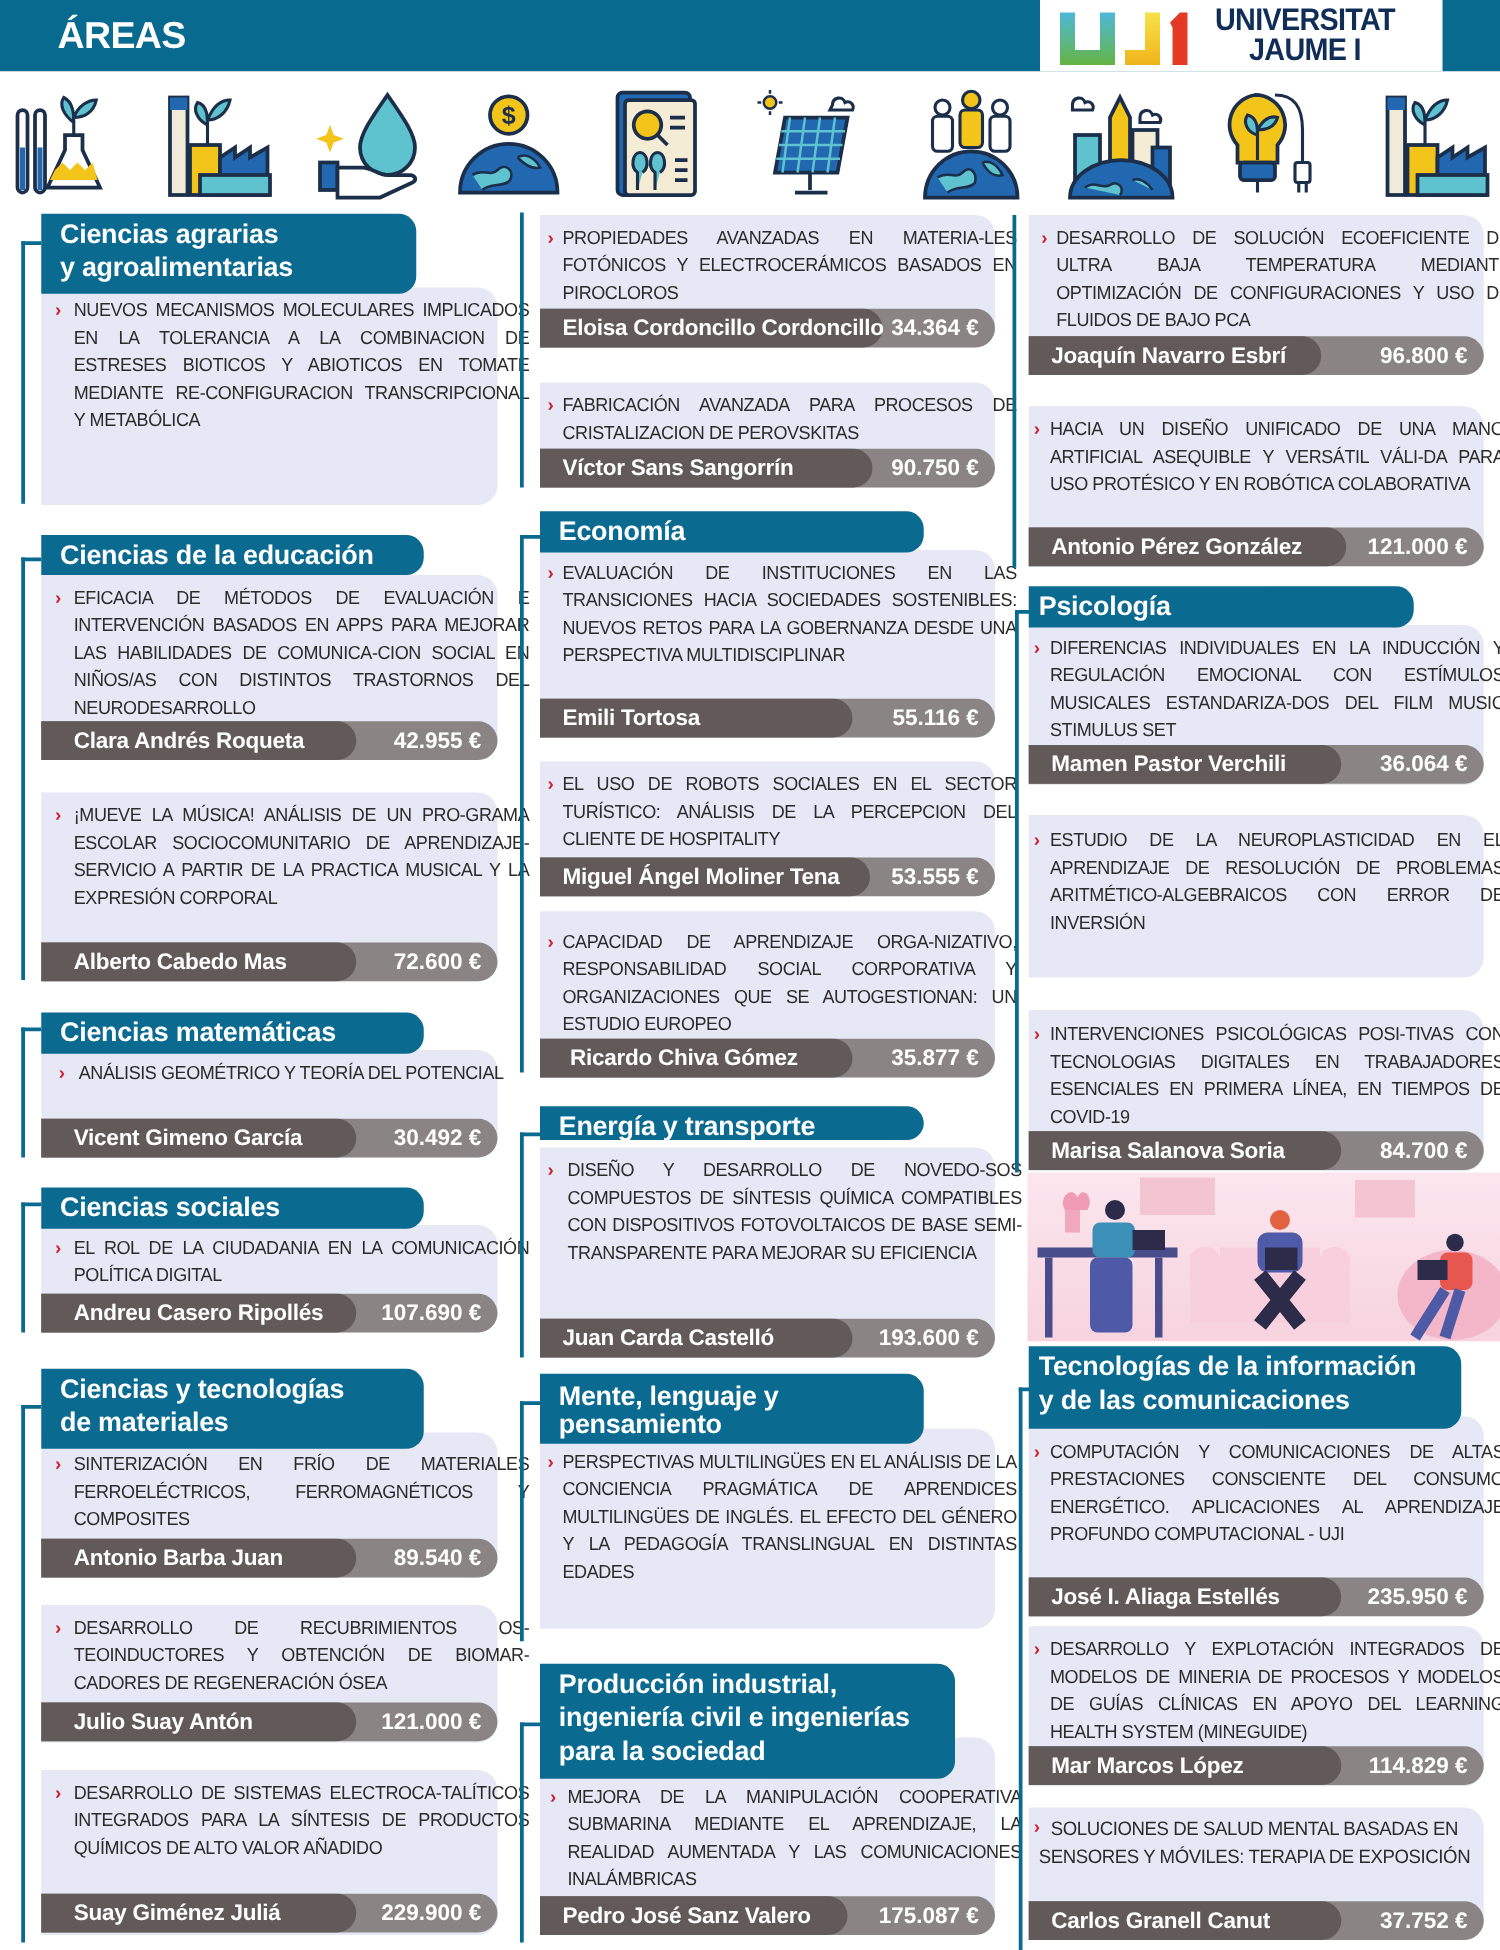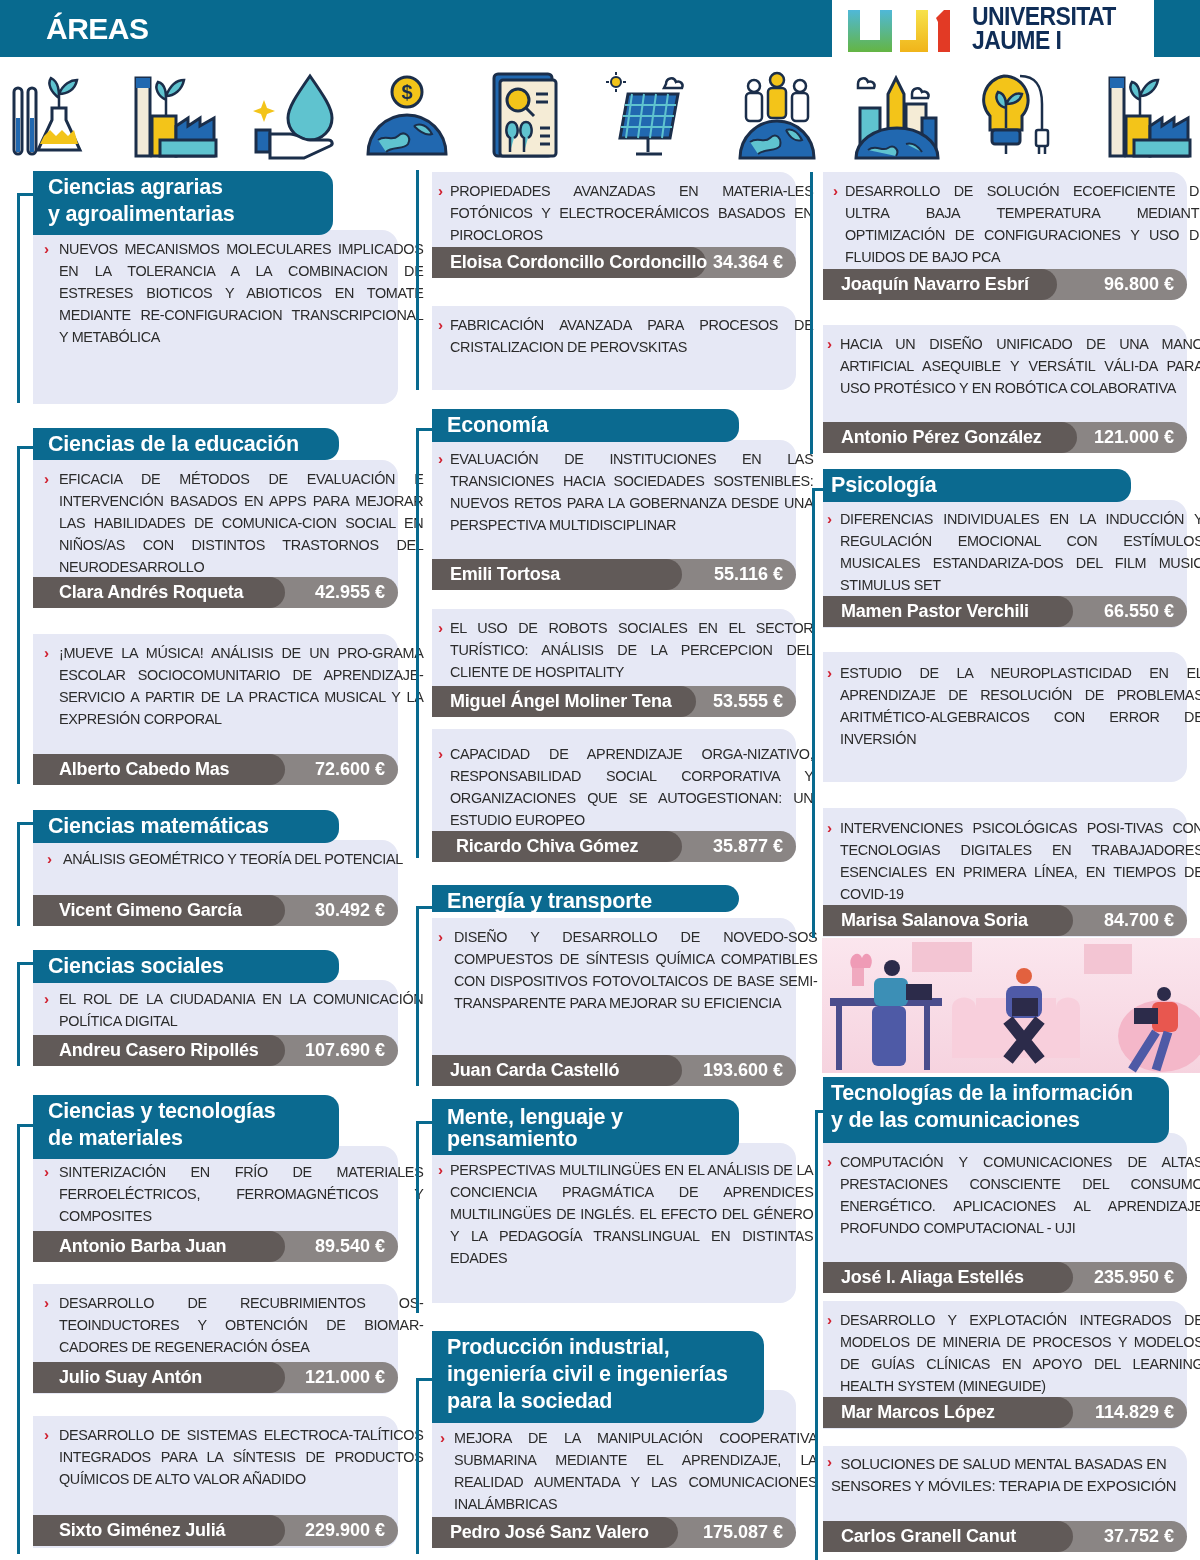--- a/index.html
+++ b/index.html
@@ -1,20 +1,20 @@
 <!DOCTYPE html>
 <html><head>
 <meta charset="utf-8">
 <style>
   * { box-sizing: border-box; margin: 0; padding: 0; }
   html, body { width: 1200px; height: 1560px; background: #ffffff; overflow: hidden; }
   body { font-family: "Liberation Sans", "DejaVu Sans", sans-serif; position: relative; color: #222; }
 
   
-  .header { position: absolute; left: 0; top: 0; width: 1200px; height: 57px; background: #086a8f; }
+  .header { position: absolute; left: 0; top: 0; width: 1200px; height: 57px; background: #086a8f; text-align: center; }
   .header-title { position: absolute; left: 46px; top: 12px; color: #fff; font-size: 30px; font-weight: bold; letter-spacing: -0.5px; }
   .logo-box { position: absolute; left: 832px; top: 0; width: 322px; height: 57px; background: #fff; }
   .logo-mark { position: absolute; left: 14px; top: 8px; width: 112px; height: 46px; }
   .logo-text { position: absolute; left: 140px; top: 4px; color: #0f2d57; font-size: 25px; font-weight: bold; line-height: 24px; letter-spacing: -0.6px; transform: scaleX(0.92); transform-origin: left top; }
 
   
   .icon-row { position: absolute; left: 0; top: 70px; width: 1200px; height: 90px; }
   .area-icon { position: absolute; top: 0; width: 90px; height: 90px; }
   .area-icon svg { width: 90px; height: 90px; display: block; }
 
@@ -286,21 +286,21 @@
       <span class="pi-name">Julio Suay Antón</span>
       <span class="pi-amount">121.000 €</span>
     </div>
   </div>
   <div class="card" style="left:33px;top:1416px;width:365px;height:132px">
     <span class="chev">›</span>
     <div class="card-text">DESARROLLO DE SISTEMAS ELECTROCA-TALÍTICOS INTEGRADOS PARA LA SÍNTESIS DE PRODUCTOS QUÍMICOS DE ALTO VALOR AÑADIDO</div>
     <div class="pi-bar" style="top:99px">
       <div class="amt-bg"></div>
       <div class="name-bg" style="width:252px"></div>
-      <span class="pi-name">Sixto Giménez Juliá</span>
+      <span class="pi-name">Suay Giménez Juliá</span>
       <span class="pi-amount">229.900 €</span>
     </div>
   </div>
 </div>
 
 <div>
   <div class="group-rail" style="left:416px;top:170px;height:220px"></div>
   <div class="group-rail" style="left:416px;top:428px;height:430px"></div>
   <div class="group-tick" style="left:416px;top:428px"></div>
   <div class="group-rail" style="left:416px;top:906px;height:180px"></div>
@@ -316,20 +316,26 @@
     <div class="pi-bar" style="top:75px">
       <div class="amt-bg"></div>
       <div class="name-bg" style="width:274px"></div>
       <span class="pi-name" style="left:18px">Eloisa Cordoncillo Cordoncillo</span>
       <span class="pi-amount">34.364 €</span>
     </div>
   </div>
   <div class="card" style="left:432px;top:306px;width:364px;height:84px">
     <span class="chev" style="left:6px">›</span>
     <div class="card-text" style="left:18px">FABRICACIÓN AVANZADA PARA PROCESOS DE CRISTALIZACION DE PEROVSKITAS</div>
+    <div class="pi-bar" style="top:53px">
+      <div class="amt-bg"></div>
+      <div class="name-bg" style="width:266px"></div>
+      <span class="pi-name" style="left:18px">Víctor Sans Sangorrín</span>
+      <span class="pi-amount">90.750 €</span>
+    </div>
   </div>
 
   <div class="area-title" style="left:432px;top:409px;width:307px;height:33px">
     <span>Economía</span>
   </div>
   <div class="card" style="left:432px;top:440px;width:364px;height:150px">
     <span class="chev" style="left:6px">›</span>
     <div class="card-text" style="left:18px">EVALUACIÓN DE INSTITUCIONES EN LAS TRANSICIONES HACIA SOCIEDADES SOSTENIBLES: NUEVOS RETOS PARA LA GOBERNANZA DESDE UNA PERSPECTIVA MULTIDISCIPLINAR</div>
     <div class="pi-bar" style="top:119px">
       <div class="amt-bg"></div>
@@ -430,21 +436,21 @@
   <div class="area-title" style="left:823px;top:469px;width:308px;height:33px;padding-left:8px">
     <span>Psicología</span>
   </div>
   <div class="card" style="left:823px;top:500px;width:364px;height:128px">
     <span class="chev" style="left:4px">›</span>
     <div class="card-text" style="left:17px">DIFERENCIAS INDIVIDUALES EN LA INDUCCIÓN Y REGULACIÓN EMOCIONAL CON ESTÍMULOS MUSICALES ESTANDARIZA-DOS DEL FILM MUSIC STIMULUS SET</div>
     <div class="pi-bar" style="top:96px">
       <div class="amt-bg"></div>
       <div class="name-bg" style="width:250px"></div>
       <span class="pi-name" style="left:18px">Mamen Pastor Verchili</span>
-      <span class="pi-amount">66.550 €</span>
+      <span class="pi-amount">36.064 €</span>
     </div>
   </div>
   <div class="card" style="left:823px;top:652px;width:364px;height:130px">
     <span class="chev" style="left:4px;top:11px">›</span>
     <div class="card-text" style="left:17px;top:10px">ESTUDIO DE LA NEUROPLASTICIDAD EN EL APRENDIZAJE DE RESOLUCIÓN DE PROBLEMAS ARITMÉTICO-ALGEBRAICOS CON ERROR DE INVERSIÓN</div>
   </div>
   <div class="card" style="left:823px;top:808px;width:364px;height:129px">
     <span class="chev" style="left:4px;top:10px">›</span>
     <div class="card-text" style="left:17px;top:9px">INTERVENCIONES PSICOLÓGICAS POSI-TIVAS CON TECNOLOGIAS DIGITALES EN TRABAJADORES ESENCIALES EN PRIMERA LÍNEA, EN TIEMPOS DE COVID-19</div>
     <div class="pi-bar" style="top:97px">

